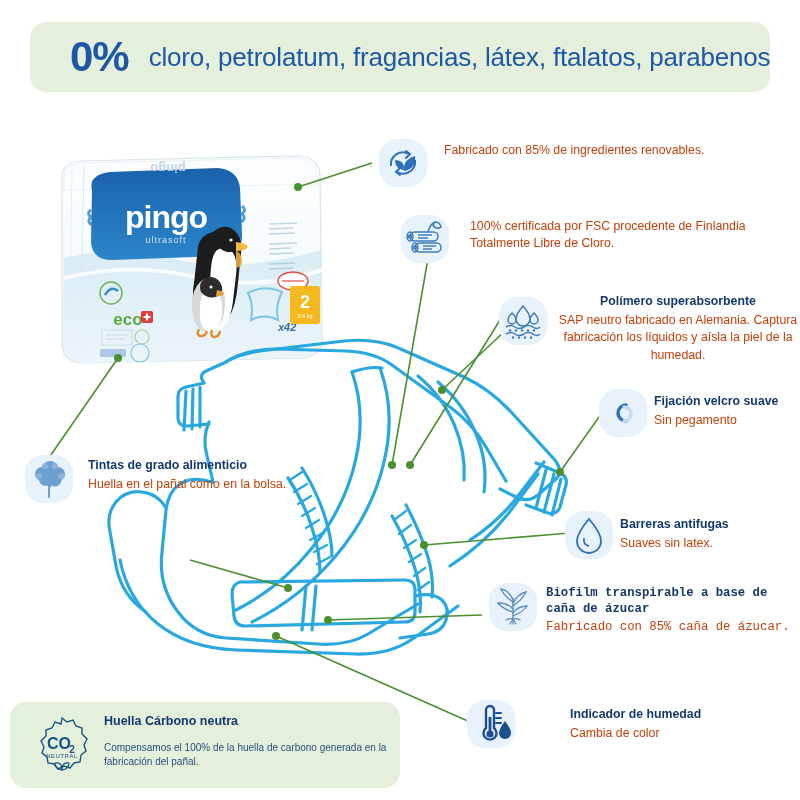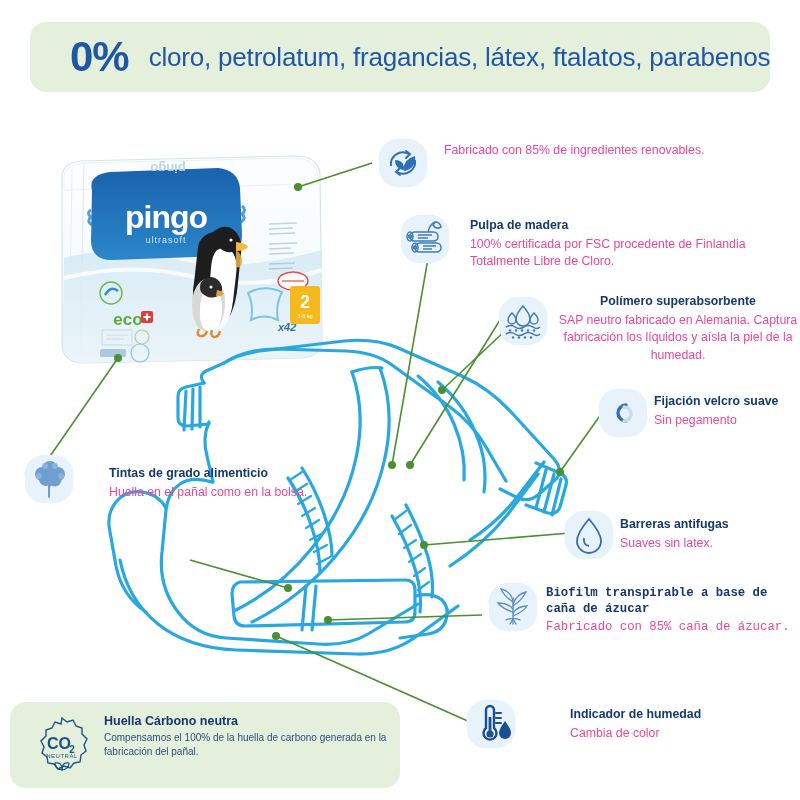--- a/index.html
+++ b/index.html
@@ -31,33 +31,33 @@
   
   .footer-box {
     position: absolute; left: 10px; top: 702px;
     width: 390px; height: 86px;
     background: #e4f0db;
     border-radius: 16px;
   }
   .footer-badge { position: absolute; left: 22px; top: 14px; width: 60px; height: 60px; }
   .footer-text { position: absolute; left: 94px; top: 12px; width: 290px; }
   .footer-title {
-    font-size: 12.5px; font-weight: bold; color: #16386e; margin-bottom: 3px;
+    font-size: 12.5px; font-weight: bold; color: #16386e; margin-bottom: 13px;
   }
   .footer-body { font-size: 10px; color: #2b4f7e; line-height: 1.42; }
 
   
   .feature { position: absolute; }
   .feature .blob { position: absolute; left: 0; top: 0; width: 54px; height: 54px; }
   .feature .ftext { position: absolute; }
   .ftitle {
     font-size: 12.3px; font-weight: bold; color: #15386d;
     line-height: 1.28; margin-bottom: 2px;
   }
-  .fbody { font-size: 12.3px; color: #ec4899; line-height: 1.42; }
+  .fbody { font-size: 12.3px; color: #c2410c; line-height: 1.42; }
 
   
   .layer { position: absolute; left: 0; top: 0; width: 800px; height: 800px; pointer-events: none; }
   .pkg { position: absolute; left: 50px; top: 150px; width: 300px; height: 225px; }
 </style>
 </head>
 <body>
 
 <div id="root">
 
@@ -274,21 +274,20 @@
           <rect x="17" y="31" width="26" height="9" rx="4.5"></rect>
           <ellipse cx="17" cy="35.5" rx="3" ry="4.5"></ellipse>
           <circle cx="17" cy="35.5" r="1.6"></circle>
           <path d="M25,34 h13 M25,37 h9"></path>
           <path d="M30,20 q2,-8 7,-10"></path>
           <path d="M37,10 q5,0 6,5 q-5,3 -8,-2 Z"></path>
         </g>
       </svg>
     </div>
     <div class="ftext" style="left:72px; top:6px; width:330px;">
-      <div class="ftitle">Pulpa de madera</div>
       <div class="fbody">100% certificada por FSC procedente de Finlandia Totalmente Libre de Cloro.</div>
     </div>
   </div>
 
   <div class="feature" style="left:496px; top:294px; width:300px;">
     <div class="blob">
       <svg viewBox="0 0 54 54" width="54" height="54">
         <path d="M27,3 C42,1 54,12 51,27 C54,42 42,53 27,51 C12,54 1,42 3,27 C0,12 12,1 27,3 Z" fill="#e8f2fb"></path>
         <g fill="none" stroke="#3f7cb8" stroke-width="1.5">
           <path d="M27,12 q7,8 7,13 a7,7 0 0 1 -14,0 q0,-5 7,-13 Z"></path>
@@ -407,21 +406,21 @@
             <circle cx="39" cy="24" r="3"></circle>
           <circle cx="23" cy="14" r="3"></circle>
             <circle cx="33" cy="14" r="3"></circle>
         </g>
         <g fill="none" stroke="#6f9fd0" stroke-width="2" stroke-linecap="round">
           <path d="M27,45 l0,-17"></path>
           <path d="M27,33 l-6,-6 M27,35 l6,-7"></path>
         </g>
       </svg>
     </div>
-    <div class="ftext" style="left:66px; top:14px; width:215px;margin-left:21px;">
+    <div class="ftext" style="left:66px; top:6px; width:215px;">
       <div class="ftitle">Tintas de grado alimenticio</div>
       <div class="fbody">Huella en el pañal como en la bolsa.</div>
     </div>
   </div>
 
   <div class="footer-box">
     <div class="footer-badge">
       <svg viewBox="0 0 60 60" width="60" height="60">
         <path d="M30,2 l5,4 l6,-2 l3,6 l6,2 l0,6 l5,5 l-3,6 l2,6 l-5,4 l-1,7 l-6,1 l-4,5 l-6,-2 l-6,3 l-4,-5 l-6,-1 l-1,-6 l-5,-4 l2,-6 l-3,-6 l5,-5 l0,-6 l6,-2 l3,-6 l6,2 Z" fill="none" stroke="#1b5384" stroke-width="1.4"></path>
         <text x="27" y="33" font-family="Liberation Sans, sans-serif" font-size="16" font-weight="bold" fill="#1b5384" text-anchor="middle">CO</text>

